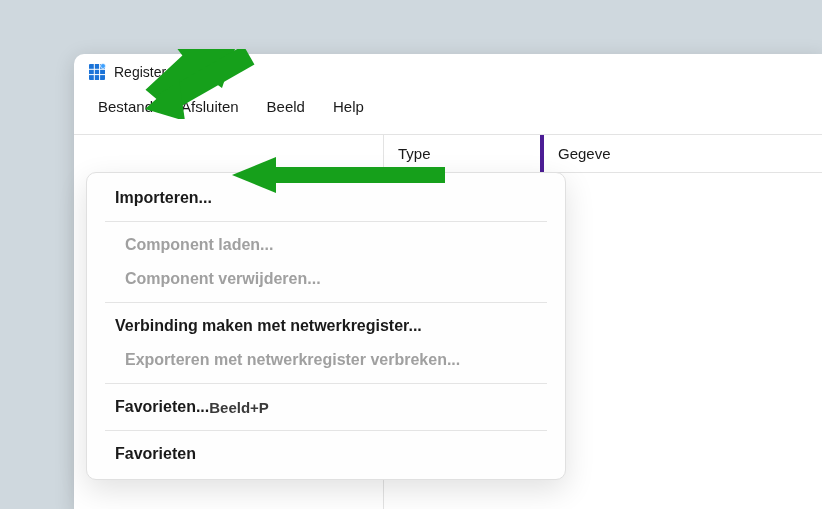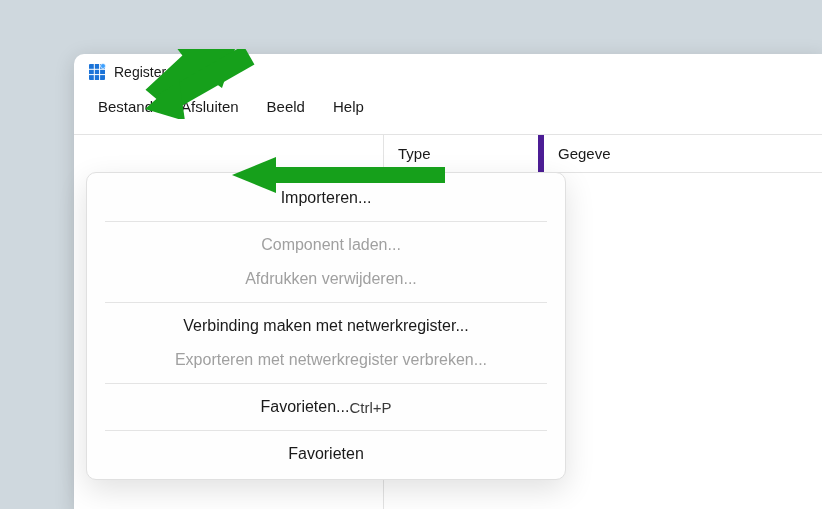--- a/index.html
+++ b/index.html
@@ -59,26 +59,27 @@
       width: 480px;
       background: #fefefe;
       border: 1px solid #e0e0e0;
       border-radius: 10px;
       box-shadow: 0 10px 30px rgba(0,0,0,0.12);
       padding: 8px 0;
       z-index: 100;
     }
     .dropdown-item {
       display: flex;
-      justify-content: center;
+      justify-content: flex-start;
       align-items: center;
       padding: 8px 28px;
       font-size: 16px;
       color: #1a1a1a;
       cursor: pointer;
+      font-weight: bold;
     }
     .dropdown-item.disabled {
       color: #a0a0a0;
       cursor: default;
       padding-left: 38px;
     }
     .dropdown-sep {
       height: 1px;
       background: #e4e4e4;
       margin: 6px 18px;
@@ -110,21 +111,21 @@
     .list-header {
       display: flex;
       height: 38px;
       align-items: center;
       border-bottom: 1px solid #e3e3e3;
     }
     .col {
       padding: 0 14px;
       font-size: 15px;
       color: #1a1a1a;
-      border-right: 6px solid #4c1d95;
+      border-right: 4px solid #4c1d95;
       height: 100%;
       display: flex;
       align-items: center;
     }
     .col.type { width: 160px; }
     .col.data { flex: 1; border-right: none; }
     
     
     .arrow1 {
       position: absolute;
@@ -188,33 +189,33 @@
 
   <div class="dropdown">
     <div class="dropdown-item">
       <span>Importeren...</span>
     </div>
     <div class="dropdown-sep"></div>
     <div class="dropdown-item disabled">
       <span>Component laden...</span>
     </div>
     <div class="dropdown-item disabled">
-      <span>Afdrukken verwijderen...</span>
+      <span>Component verwijderen...</span>
     </div>
     <div class="dropdown-sep"></div>
     <div class="dropdown-item">
       <span>Verbinding maken met netwerkregister...</span>
     </div>
     <div class="dropdown-item disabled">
       <span>Exporteren met netwerkregister verbreken...</span>
     </div>
     <div class="dropdown-sep"></div>
     <div class="dropdown-item">
       <span>Favorieten...</span>
-      <span class="shortcut">Ctrl+P</span>
+      <span class="shortcut">Beeld+P</span>
     </div>
     <div class="dropdown-sep"></div>
     <div class="dropdown-item">
       <span>Favorieten</span>
     </div>
   </div>
 </div>
 
 <svg class="arrow1" viewBox="0 0 120 70">
   <defs>

